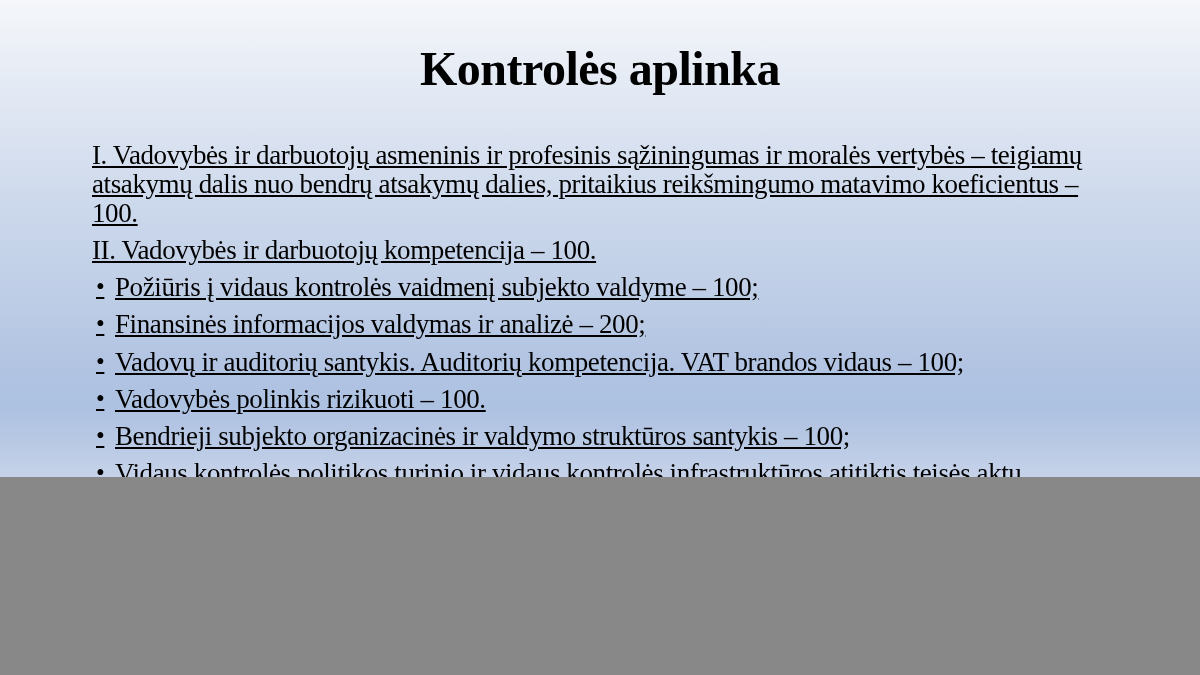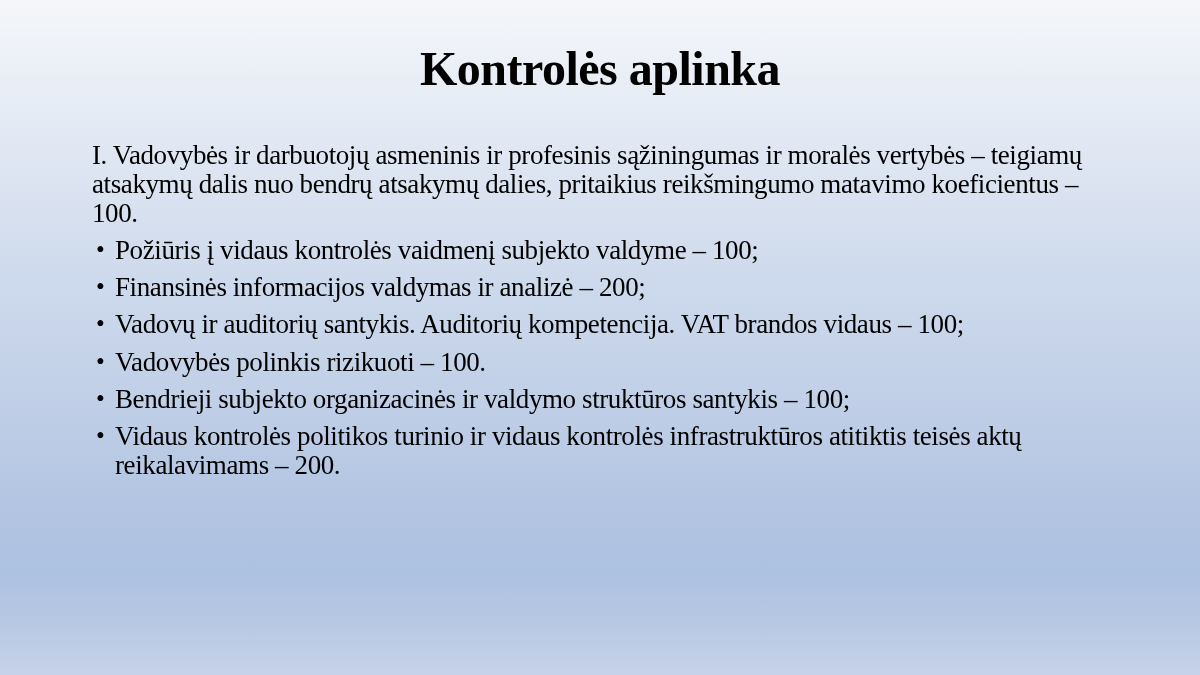--- a/index.html
+++ b/index.html
@@ -4,21 +4,21 @@
 <title>Kontrolės aplinka</title>
 <style>
   html, body {
     margin: 0;
     padding: 0;
     background: #888;
   }
   .slide {
     position: relative;
     width: 1200px;
-    height: 675px;
+    height: 477px;
     margin: 0 auto;
     overflow: hidden;
     color: #000;
     font-family: "Liberation Serif", "DejaVu Serif", serif;
     background: linear-gradient(180deg,
       #f5f7fa 0%,
       #e9eef6 12%,
       #dbe3f1 28%,
       #cdd9ec 42%,
       #c0cfe7 60%,
@@ -39,40 +39,45 @@
   .body {
     margin: 43px 0 0 92px;
     width: 1018px;
     font-size: 27px;
     line-height: 1.08;
     letter-spacing: -0.4px;
   }
   .item {
     display: flex;
     margin: 0 0 8px 0;
+    text-decoration: underline;
   }
   .marker {
     flex: 0 0 23px;
     box-sizing: border-box;
     padding-left: 4px;
     font-size: 25px;
   }
   .text { flex: 1 1 auto; }
 </style>
 </head>
 <body>
 
 <div class="slide">
   <h1 class="title">Kontrolės aplinka</h1>
   <div class="body" id="slide-body">
   <div class="item paragraph">
 
     <span class="text">I. Vadovybės ir darbuotojų asmeninis ir profesinis sąžiningumas ir moralės vertybės – teigiamų atsakymų dalis nuo bendrų atsakymų dalies, pritaikius reikšmingumo matavimo koeficientus – 100.</span>
   </div>
 
+  <div class="item paragraph">
+
+    <span class="text">II. Vadovybės ir darbuotojų kompetencija – 100.</span>
+  </div>
 
 
   <div class="item bullet">
     <span class="marker">•</span>
     <span class="text">Požiūris į vidaus kontrolės vaidmenį subjekto valdyme – 100;</span>
   </div>
 
   <div class="item bullet">
     <span class="marker">•</span>
     <span class="text">Finansinės informacijos valdymas ir analizė – 200;</span>

